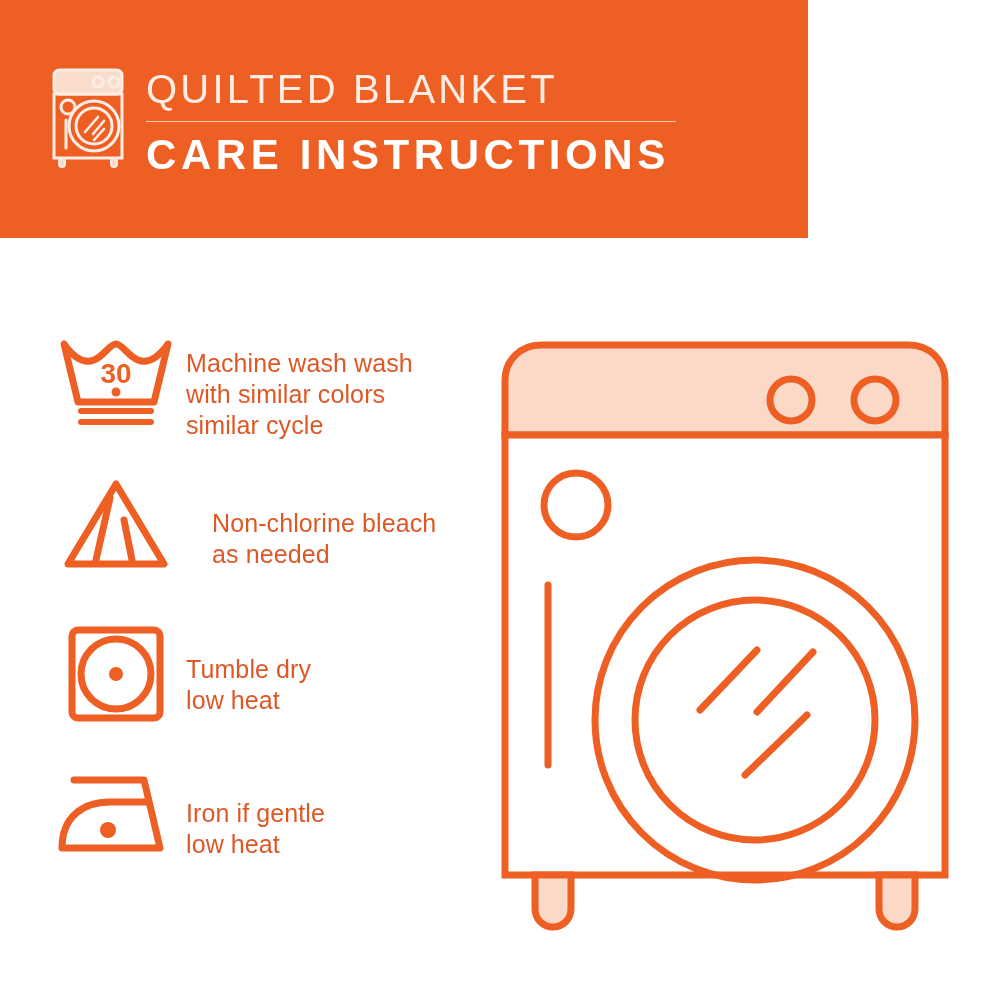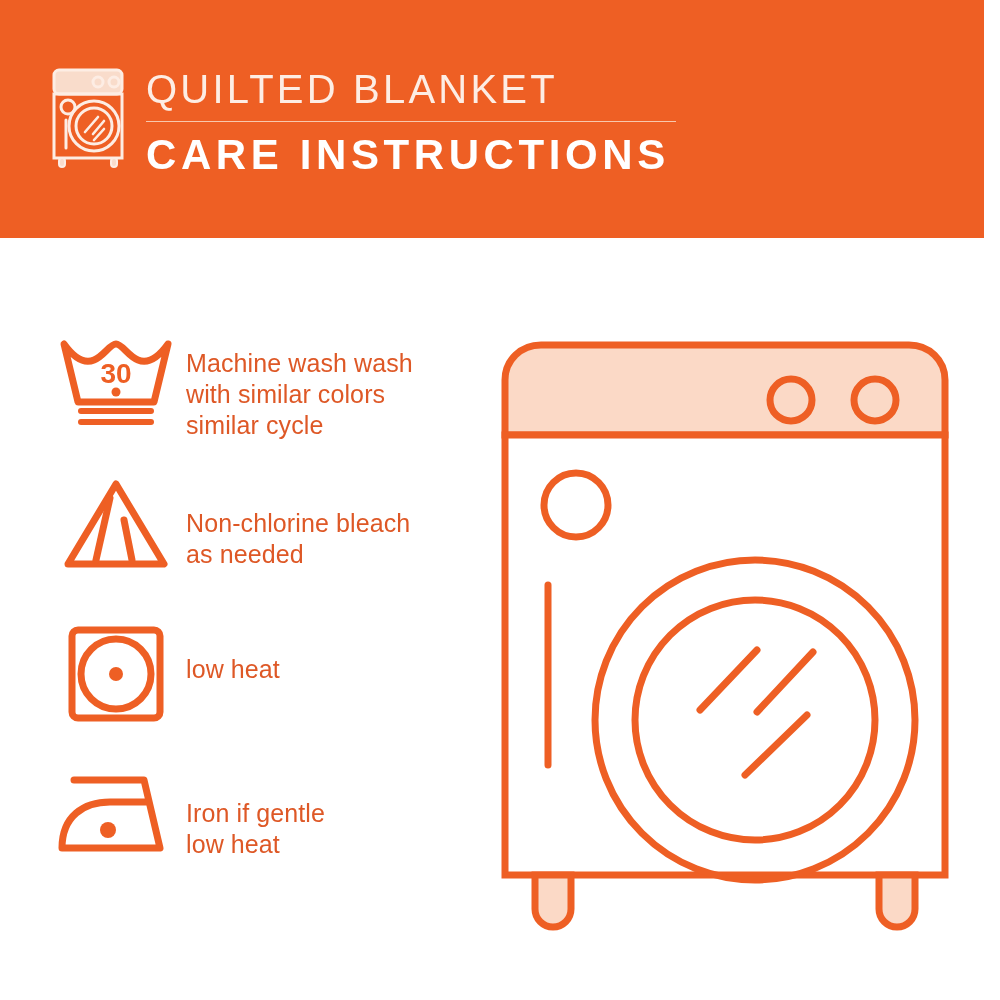--- a/index.html
+++ b/index.html
@@ -13,21 +13,21 @@
     font-family: "Liberation Sans", sans-serif;
     overflow: hidden;
     position: relative;
   }
 
   
   .header {
     position: absolute;
     left: 0;
     top: 0;
-    width: 984px;
+    width: 808px;
     height: 238px;
     background: #EE5F24;
     box-sizing: border-box;
   }
   .header-inner {
     position: absolute;
     left: 46px;
     top: 62px;
     display: flex;
     align-items: flex-start;
@@ -95,21 +95,21 @@
     padding-top: 24px;
     letter-spacing: 0.1px;
   }
   .care-text .ln {
     display: block;
     white-space: nowrap;
   }
 
   
   .row-wash    { margin-bottom: 28px; }
-  .row-bleach  { margin-bottom: 30px; }
+  .row-bleach  { margin-bottom: 30px; gap: 26px; }
   .row-dry     { margin-bottom: 30px; }
   .row-iron    { margin-bottom: 0; }
 
   .row-wash   .care-text { padding-top: 18px; }
   .row-bleach .care-text { padding-top: 32px; }
   .row-dry    .care-text { padding-top: 30px; }
   .row-iron   .care-text { padding-top: 26px; }
 
   
   .machine {
@@ -186,20 +186,21 @@
 
   <div class="care-row row-dry">
     <div class="care-symbol">
       <svg width="100" height="100" viewBox="0 0 100 100">
         <rect x="6" y="6" width="88" height="88" rx="6" fill="none" stroke="#EE5F24" stroke-width="7"></rect>
         <circle cx="50" cy="50" r="35" fill="none" stroke="#EE5F24" stroke-width="7"></circle>
         <circle cx="50" cy="50" r="7" fill="#EE5F24"></circle>
       </svg>
     </div>
     <div class="care-text">
+      <span class="ln">Tumble dry</span>
       <span class="ln">low heat</span>
     </div>
   </div>
 
   <div class="care-row row-iron">
     <div class="care-symbol">
       <svg width="120" height="86" viewBox="0 0 120 86">
         <path d="M18 8 L88 8 L104 76 L6 76 C6 44 28 30 54 30 L92 30" fill="none" stroke="#EE5F24" stroke-width="7" stroke-linejoin="round" stroke-linecap="round"></path>
         <circle cx="52" cy="58" r="8" fill="#EE5F24"></circle>
       </svg>

